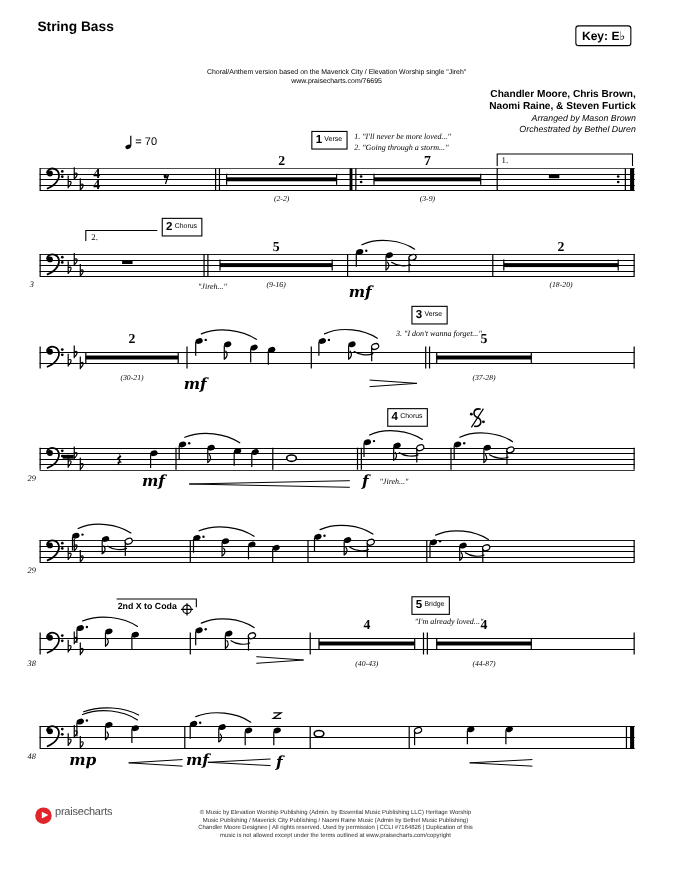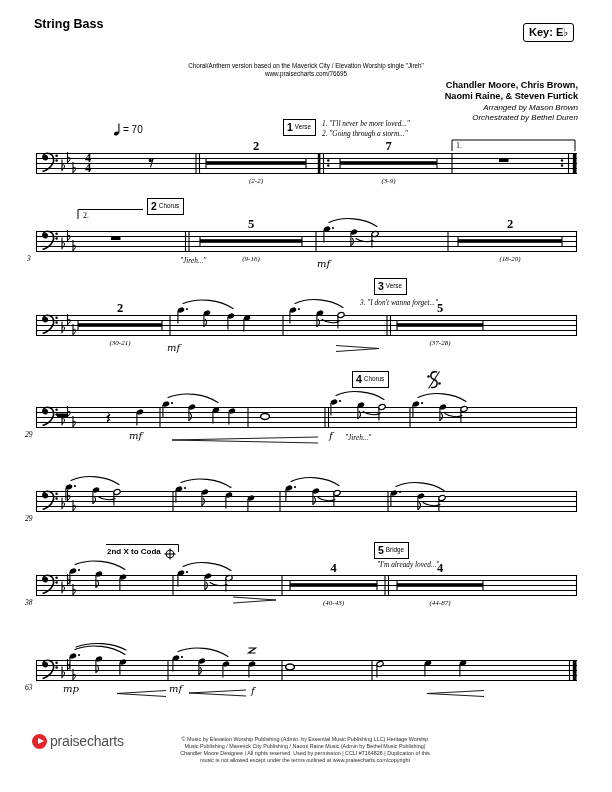--- a/index.html
+++ b/index.html
@@ -38,27 +38,27 @@
 
   .volta{position:absolute;font-family:"Liberation Serif","DejaVu Serif",serif;font-size:8px}
   .mrnum{position:absolute;font-family:"Liberation Serif","DejaVu Serif",serif;font-weight:bold;
          font-size:12.5px;text-align:center;line-height:1}
   .mrrange{position:absolute;font-family:"Liberation Serif","DejaVu Serif",serif;font-style:italic;
            font-size:7px;text-align:center;line-height:1}
   .mnum{position:absolute;font-family:"Liberation Serif","DejaVu Serif",serif;font-style:italic;font-size:7.5px}
   .cue{position:absolute;font-family:"Liberation Serif","DejaVu Serif",serif;font-style:italic;
        font-size:7.3px;white-space:nowrap}
   .dyn{position:absolute;font-family:"DejaVu Serif","Liberation Serif",serif;font-style:italic;
-       font-weight:normal;font-size:10px;line-height:1}
+       font-weight:bold;font-size:14px;line-height:1}
   .codadir{position:absolute;font-weight:bold;font-size:8px}
 
   .logo-circle{position:absolute;left:32px;top:734px;width:15px;height:15px;border-radius:50%;background:#e0262b}
   .logo-play{position:absolute;left:38px;top:738px;width:0;height:0;
              border-left:6px solid #fff;border-top:3.6px solid transparent;border-bottom:3.6px solid transparent}
-  .logo-text{position:absolute;left:50px;top:733px;font-size:14px;color:#4e4f51;letter-spacing:-.2px}
+  .logo-text{position:absolute;left:50px;top:733px;font-size:10px;color:#4e4f51;letter-spacing:-.2px}
   .copy{position:absolute;left:135px;width:340px;top:736px;text-align:center;
         font-size:5.4px;line-height:7px;color:#2d2d2d}
 </style>
 </head>
 <body>
 
 <div class="page">
 
   <div class="t partname">String Bass</div>
   <div class="t ctr sub">Choral/Anthem version based on the Maverick City / Elevation Worship single "Jireh"</div>
@@ -366,21 +366,21 @@
   <div class="mrrange" style="left:397px;width:86px;top:339.5px">(37-28)</div>
   <div class="mrnum" style="left:290px;width:87px;top:561.5px">4</div>
   <div class="mrrange" style="left:290px;width:87px;top:599.5px">(40-43)</div>
   <div class="mrnum" style="left:397px;width:86px;top:561.5px">4</div>
   <div class="mrrange" style="left:397px;width:86px;top:599.5px">(44-87)</div>
 
   <div class="mnum" style="left:27px;top:254px">3</div>
   <div class="mnum" style="left:25px;top:430px">29</div>
   <div class="mnum" style="left:25px;top:514px">29</div>
   <div class="mnum" style="left:25px;top:598px">38</div>
-  <div class="mnum" style="left:25px;top:683px">63</div>
+  <div class="mnum" style="left:25px;top:683px">48</div>
 
   <div class="cue" style="left:322px;top:119px">1. "I'll never be more loved..."</div>
   <div class="cue" style="left:322px;top:129px">2. "Going through a storm..."</div>
   <div class="cue" style="left:180px;top:256px">"Jireh..."</div>
   <div class="cue" style="left:360px;top:298px">3. "I don't wanna forget..."</div>
   <div class="cue" style="left:345px;top:433px">"Jireh..."</div>
   <div class="cue" style="left:377px;top:560px">"I'm already loved..."</div>
 
   <div class="dyn" style="left:317px;top:259px">mf</div>
   <div class="dyn" style="left:167px;top:343px">mf</div>

